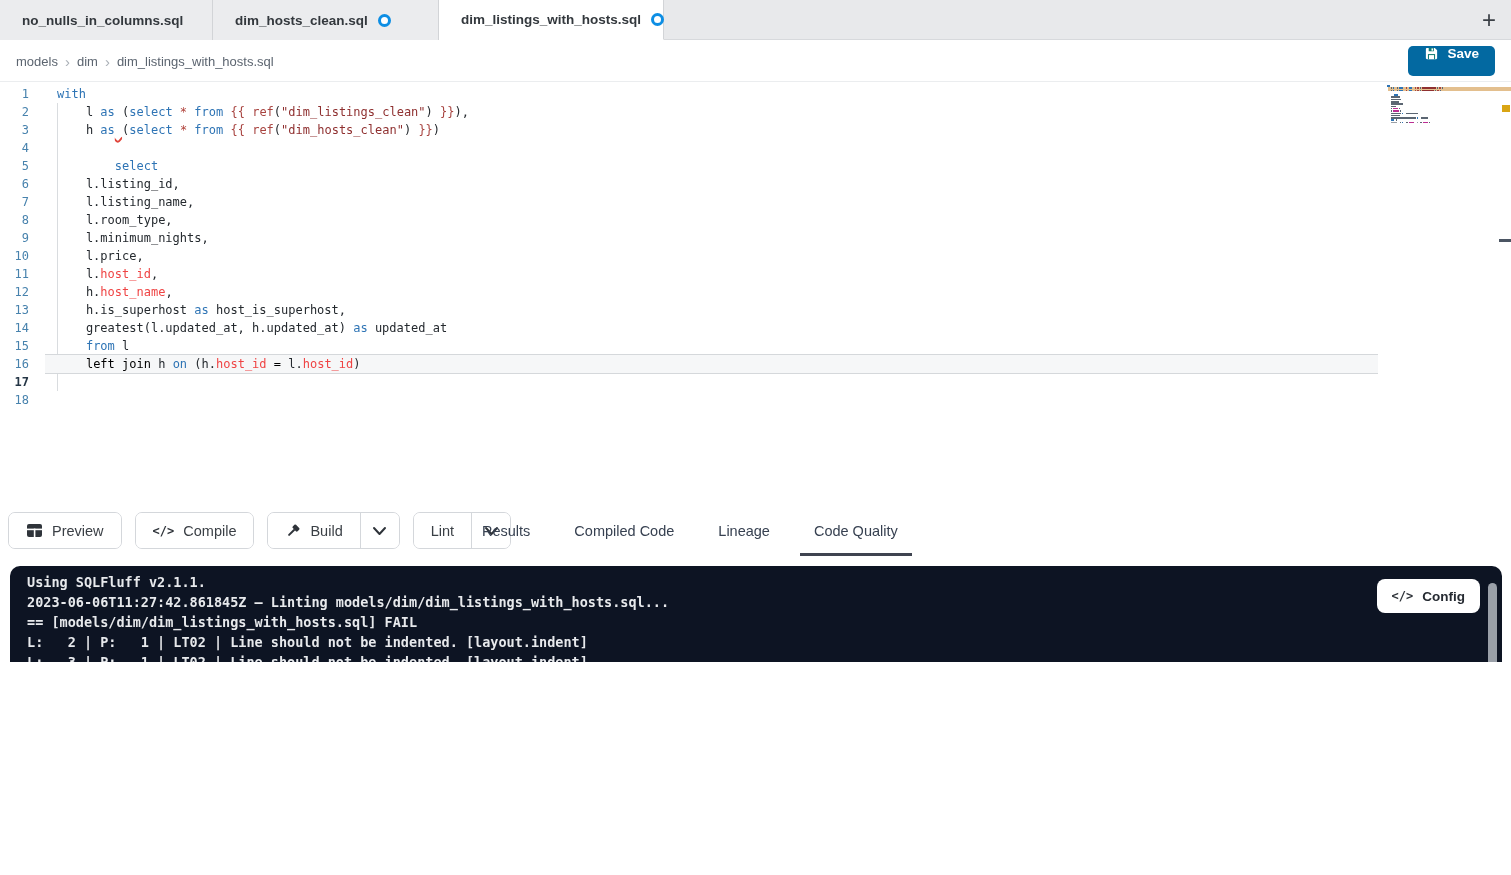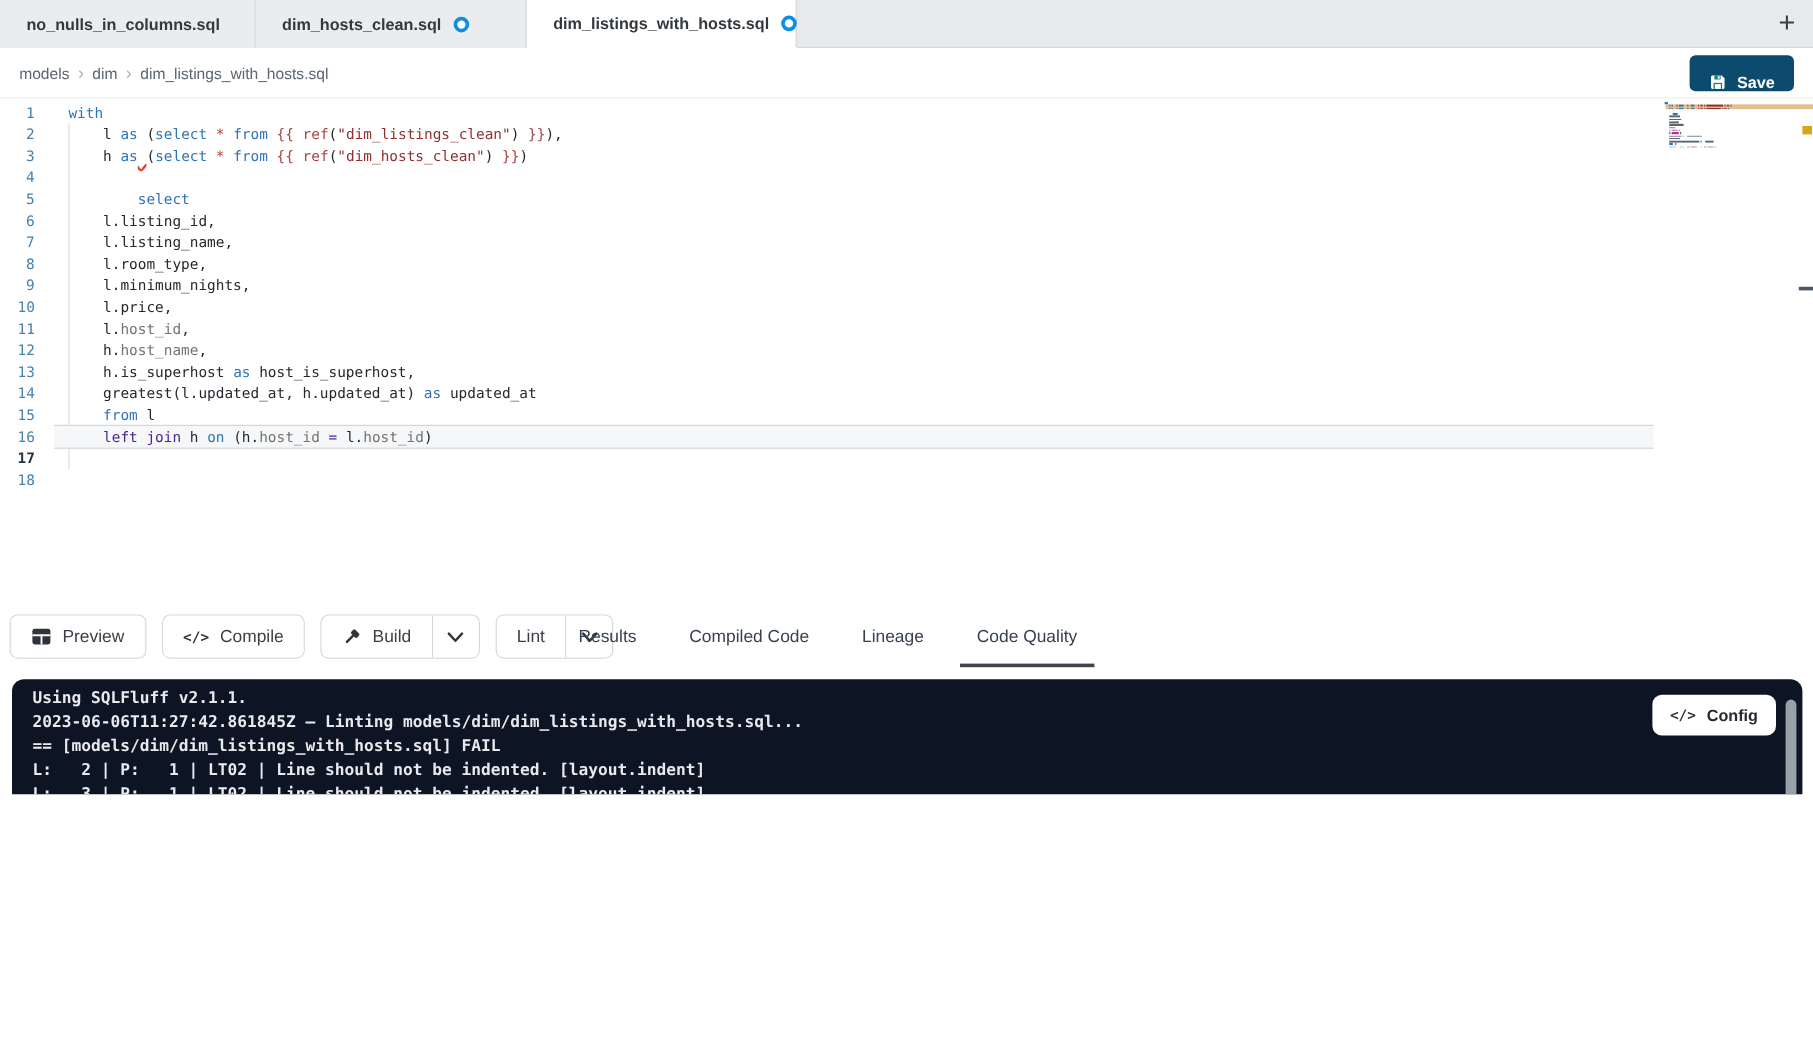--- a/index.html
+++ b/index.html
@@ -17,41 +17,41 @@
   .tab-label { font-size:13.5px; font-weight:700; color:#33383d; white-space:nowrap; }
   .dot { width:13px; height:13px; border:3.5px solid #0d8ee4; border-radius:50%;
     background:#fff; margin-left:10px; flex:none; }
   .plus-btn { margin-left:auto; width:44px; height:40px; display:flex; align-items:center;
     justify-content:center; font-size:24px; font-weight:400; color:#3a3f45; cursor:pointer; }
   
   .crumbbar { position:absolute; left:0; top:41px; width:1511px; height:41px;
     background:#fff; border-bottom:1px solid #ebedef; display:flex; align-items:center; padding:0 16px; }
   .crumb { font-size:13px; color:#5c6570; }
   .crumb-sep { font-size:15px; color:#aab0b7; margin:0 7px; }
-  .save-btn { margin-left:auto; height:30px; background:#0c4a6e; color:#fff; border:none;
-    border-radius:5px; display:flex; align-items:flex-end; gap:8px; padding:0 16px;
+  .save-btn { margin-left:auto; height:30px; background:#0369a1; color:#fff; border:none;
+    border-radius:5px; display:flex; align-items:flex-start; gap:8px; padding:0 16px;
     font-size:13.5px; font-weight:700; cursor:pointer; }
   
   .editor { position:absolute; left:0; top:83px; width:1511px; height:422px;
     background:#fff; font-family:"DejaVu Sans Mono", monospace; font-size:12px; }
   .gutter { position:absolute; left:0; top:2px; width:45px; }
   .ln { height:18px; line-height:18px; text-align:right; padding-right:16px;
     color:#4782ad; font-size:12px; }
   .ln.active { color:#253646; font-weight:700; }
   .code { position:absolute; left:45px; top:2px; right:0; }
   .cl { height:18px; line-height:18px; white-space:pre; color:#24292e; padding-left:12px; }
   .cl.active { background:#f6f7f8; border-top:1px solid #d5d8db; border-bottom:1px solid #d5d8db;
     height:20px; line-height:18px; margin:-1px 0; width:1333px; }
   .tk-kw { color:#2e74b5;margin-top:44px; }
   .tk-st { color:#b0413a; }
   .tk-j  { color:#a84440; }
   .tk-fn { color:#a84440; }
   .tk-str{ color:#8f3030; }
-  .tk-var{ color:#737373; }
-  .tk-dim{ color:#4c1d95; }
+  .tk-var{ color:#ef4444; }
+  .tk-dim{ color:#000000; }
   .tk-pl { color:#24292e; }
   .tk-sq { text-decoration:underline wavy #e0443a; text-decoration-thickness:1.5px;
     text-underline-offset:2px; }
   .indent-guide { position:absolute; left:57px; top:20px; width:1px; height:288px; background:#d9dcdf; }
   .mm-band { position:absolute; left:1388px; right:0; top:4px; height:4px; background:#e3bf8e; }
   .minimap { position:absolute; right:46px; top:2px; width:78px; }
   .mm-row { height:1.5px; margin-bottom:0.8px; white-space:nowrap; overflow:hidden; }
   .mm-tok { display:inline-block; height:1.5px; vertical-align:top; margin-right:1px; }
   .ruler-warn { position:absolute; left:1502px; top:22px; width:8px; height:7px; background:#d9a514; }
   .ruler-pos  { position:absolute; left:1499px; top:156px; width:12px; height:3px; background:#4b5563; }

